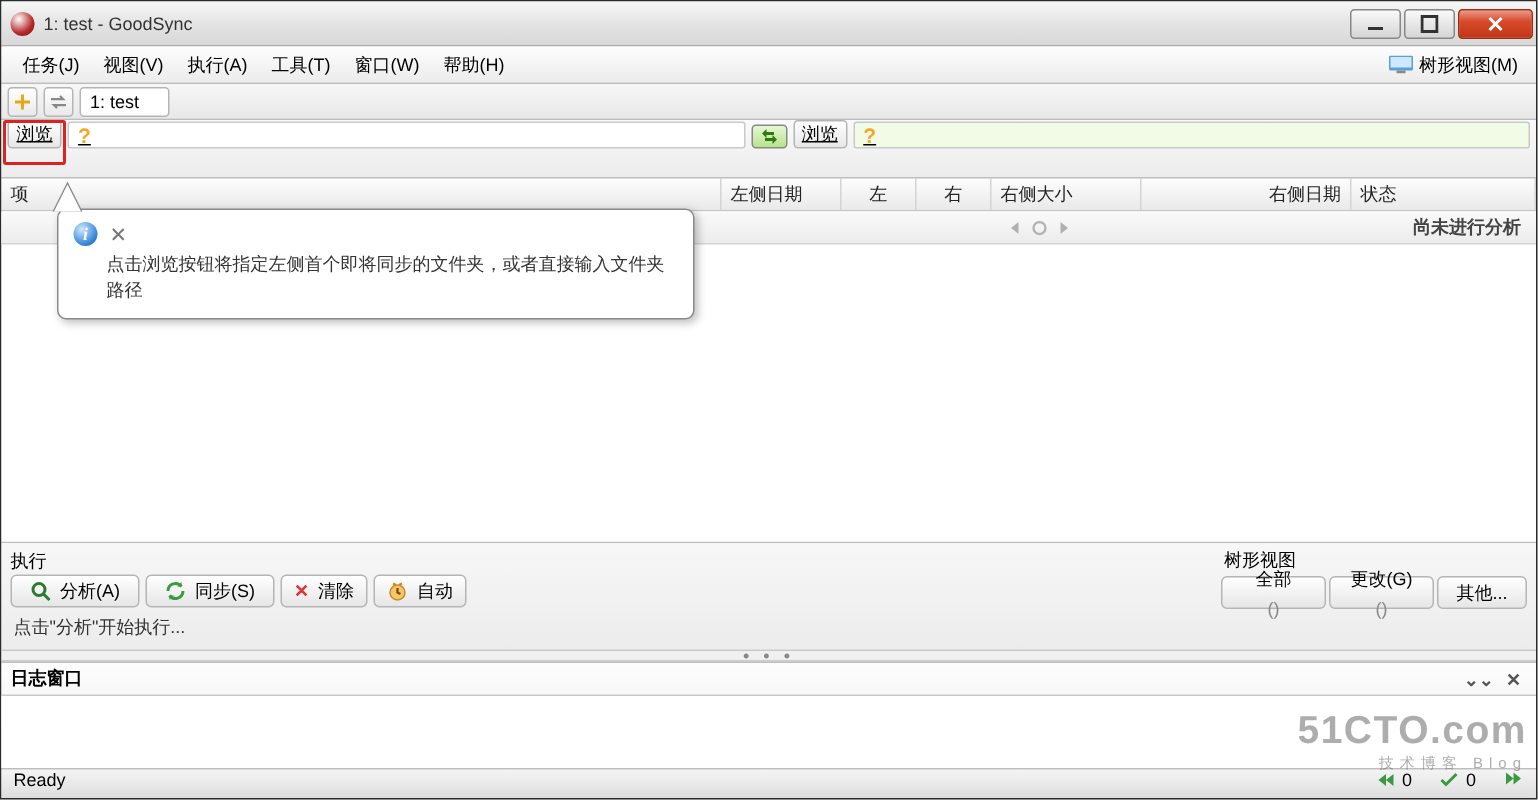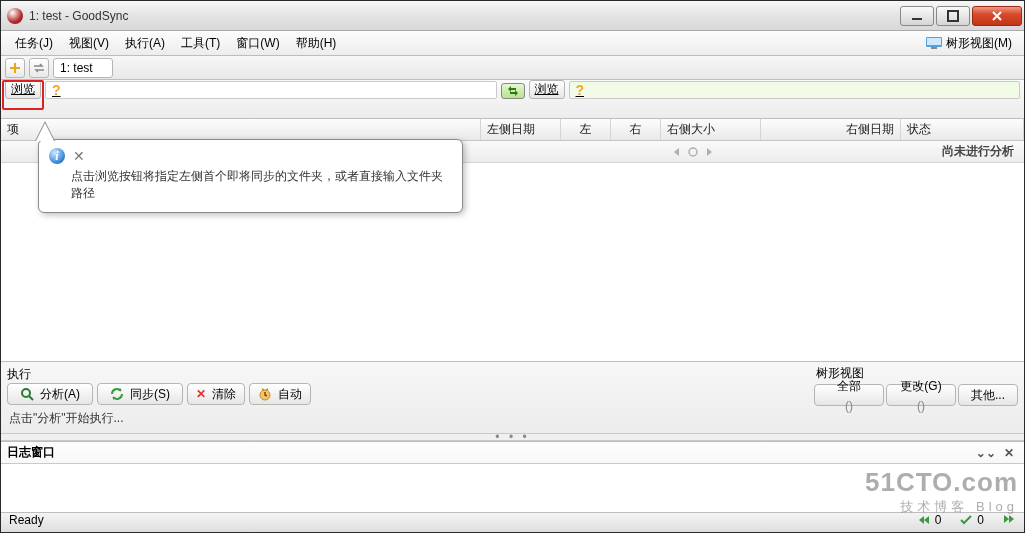--- a/index.html
+++ b/index.html
@@ -72,21 +72,21 @@
   .callout .ptr:before{content:"";position:absolute;left:6px;top:0;width:0;height:0;border-left:10px solid transparent;border-right:10px solid transparent;border-bottom:20px solid #8a8a8a;}
   .callout .ptr:after{content:"";position:absolute;left:7px;top:2px;width:0;height:0;border-left:9px solid transparent;border-right:9px solid transparent;border-bottom:18px solid #fff;}
   .callout .hd{display:flex;align-items:center;gap:6px;}
   .callout .infoico{width:16px;height:16px;border-radius:50%;background:radial-gradient(circle at 35% 30%,#cfe8ff,#3a87d8 65%,#165a9e);color:#fff;font-weight:bold;display:flex;align-items:center;justify-content:center;font-family:Georgia,serif;font-style:italic;}
   .callout .ti{color:#0b58b5;font-size:14px;font-weight:bold;flex:1;}
   .callout .cls{color:#777;font-size:14px;padding:0 2px;}
   .callout .bd{padding:4px 0 0 22px;color:#333;}
   
   .wm{position:absolute;right:6px;bottom:16px;color:#888;text-align:right;font-family:Arial,sans-serif;opacity:.6;pointer-events:none;margin-left:13px;}
   .wm .l1{font-size:26px;font-weight:bold;letter-spacing:1px;color:#777;}
-  .wm .l2{font-size:13px;letter-spacing:4px;color:#777;}
+  .wm .l2{font-size:10px;letter-spacing:4px;color:#777;}
 </style>
 </head>
 <body>
 
 <div class="window">
 
   <div class="titlebar">
     <div class="ico"></div>
     <div class="ttl">1: test - GoodSync</div>
     <div class="winbtn">

